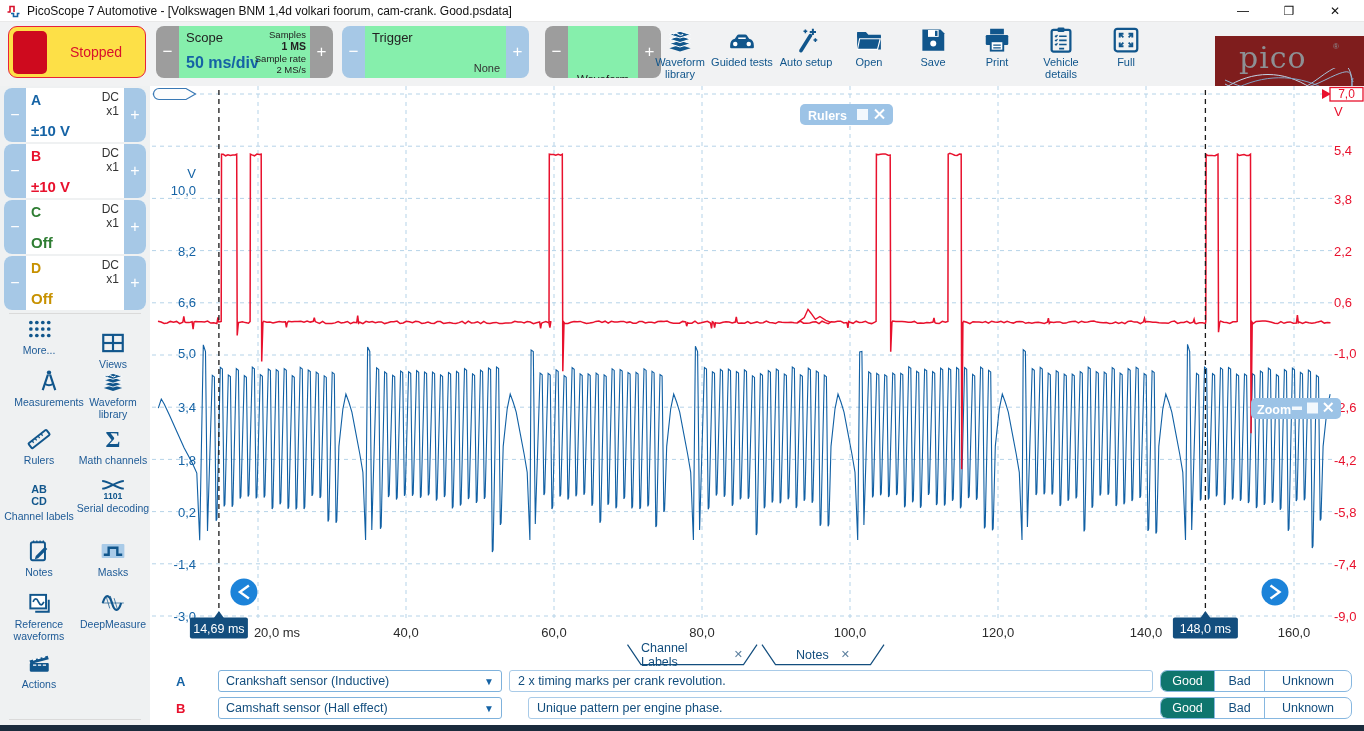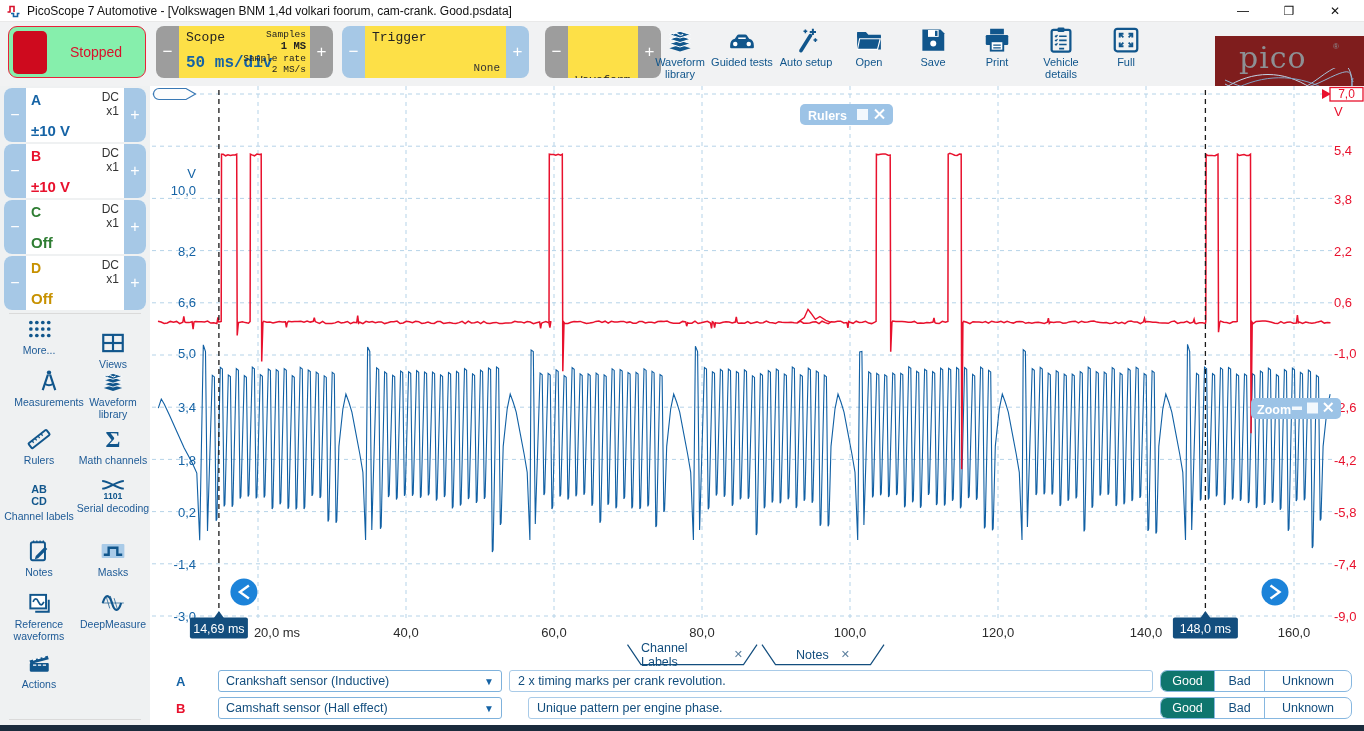--- a/index.html
+++ b/index.html
@@ -5,28 +5,28 @@
   *{box-sizing:border-box;margin:0;padding:0;}
   html,body{font-family:"Liberation Sans",sans-serif;background:#fff;}
   #app{position:relative;width:1364px;height:731px;overflow:hidden;background:#f0f1f2;}
   
   #titlebar{position:absolute;top:0;left:0;width:1364px;height:22px;background:#fff;display:flex;align-items:center;padding:0 6px;font-size:12px;color:#101010;border-bottom:1px solid #e9e9e9;}
   #titlebar .ttl{margin-left:6px;}
   .win-controls{margin-left:auto;display:flex;align-items:center;}
   .win-controls span{width:46px;text-align:center;font-size:12px;color:#111;cursor:default;}
   
   #toolbar{position:absolute;top:22px;left:0;width:1364px;height:64px;background:#f1f2f3;}
-  #stopped{position:absolute;left:8px;top:4px;width:138px;height:52px;background:#86efac;border:1.5px solid #e8223a;border-radius:9px;display:flex;align-items:center;}
+  #stopped{position:absolute;left:8px;top:4px;width:138px;height:52px;background:#fde047;border:1.5px solid #e8223a;border-radius:9px;display:flex;align-items:center;}
   #stopped .block{width:34px;height:43px;background:#ce0a1e;border-radius:5px;margin-left:4px;}
   #stopped .lbl{flex:1;text-align:center;color:#d8112b;font-size:14px;}
   .panel{position:absolute;top:4px;height:52px;display:flex;border-radius:8px;overflow:hidden;}
   .step{width:23px;display:flex;align-items:center;justify-content:center;color:#fff;font-size:17px;}
   .step.gray{background:#9d9d9d;}
   .step.blue{background:#a6c8e6;}
-  .pbody{background:#fde047;position:relative;flex:1;font-family:Liberation Mono, monospace;}
+  .pbody{background:#86efac;position:relative;flex:1;}
   #scope-panel{left:156px;width:177px;}
   #trigger-panel{left:342px;width:187px;}
   #waveform-panel{left:545px;width:116px;}
   .ptitle{position:absolute;left:7px;top:4px;font-size:13px;color:#222;}
   #scope-value{position:absolute;left:7px;bottom:6px;font-size:16px;font-weight:bold;color:#1563a5;}
   .scope-right{position:absolute;right:4px;top:3px;text-align:right;color:#222;line-height:1.18;}
   .scope-right .s1{font-size:9.5px;}
   .scope-right .s2{font-size:10.5px;font-weight:bold;}
   #trigger-none{position:absolute;right:6px;bottom:4px;font-size:11px;color:#333;}
   .wf-body{text-align:center;padding-top:3px;}

